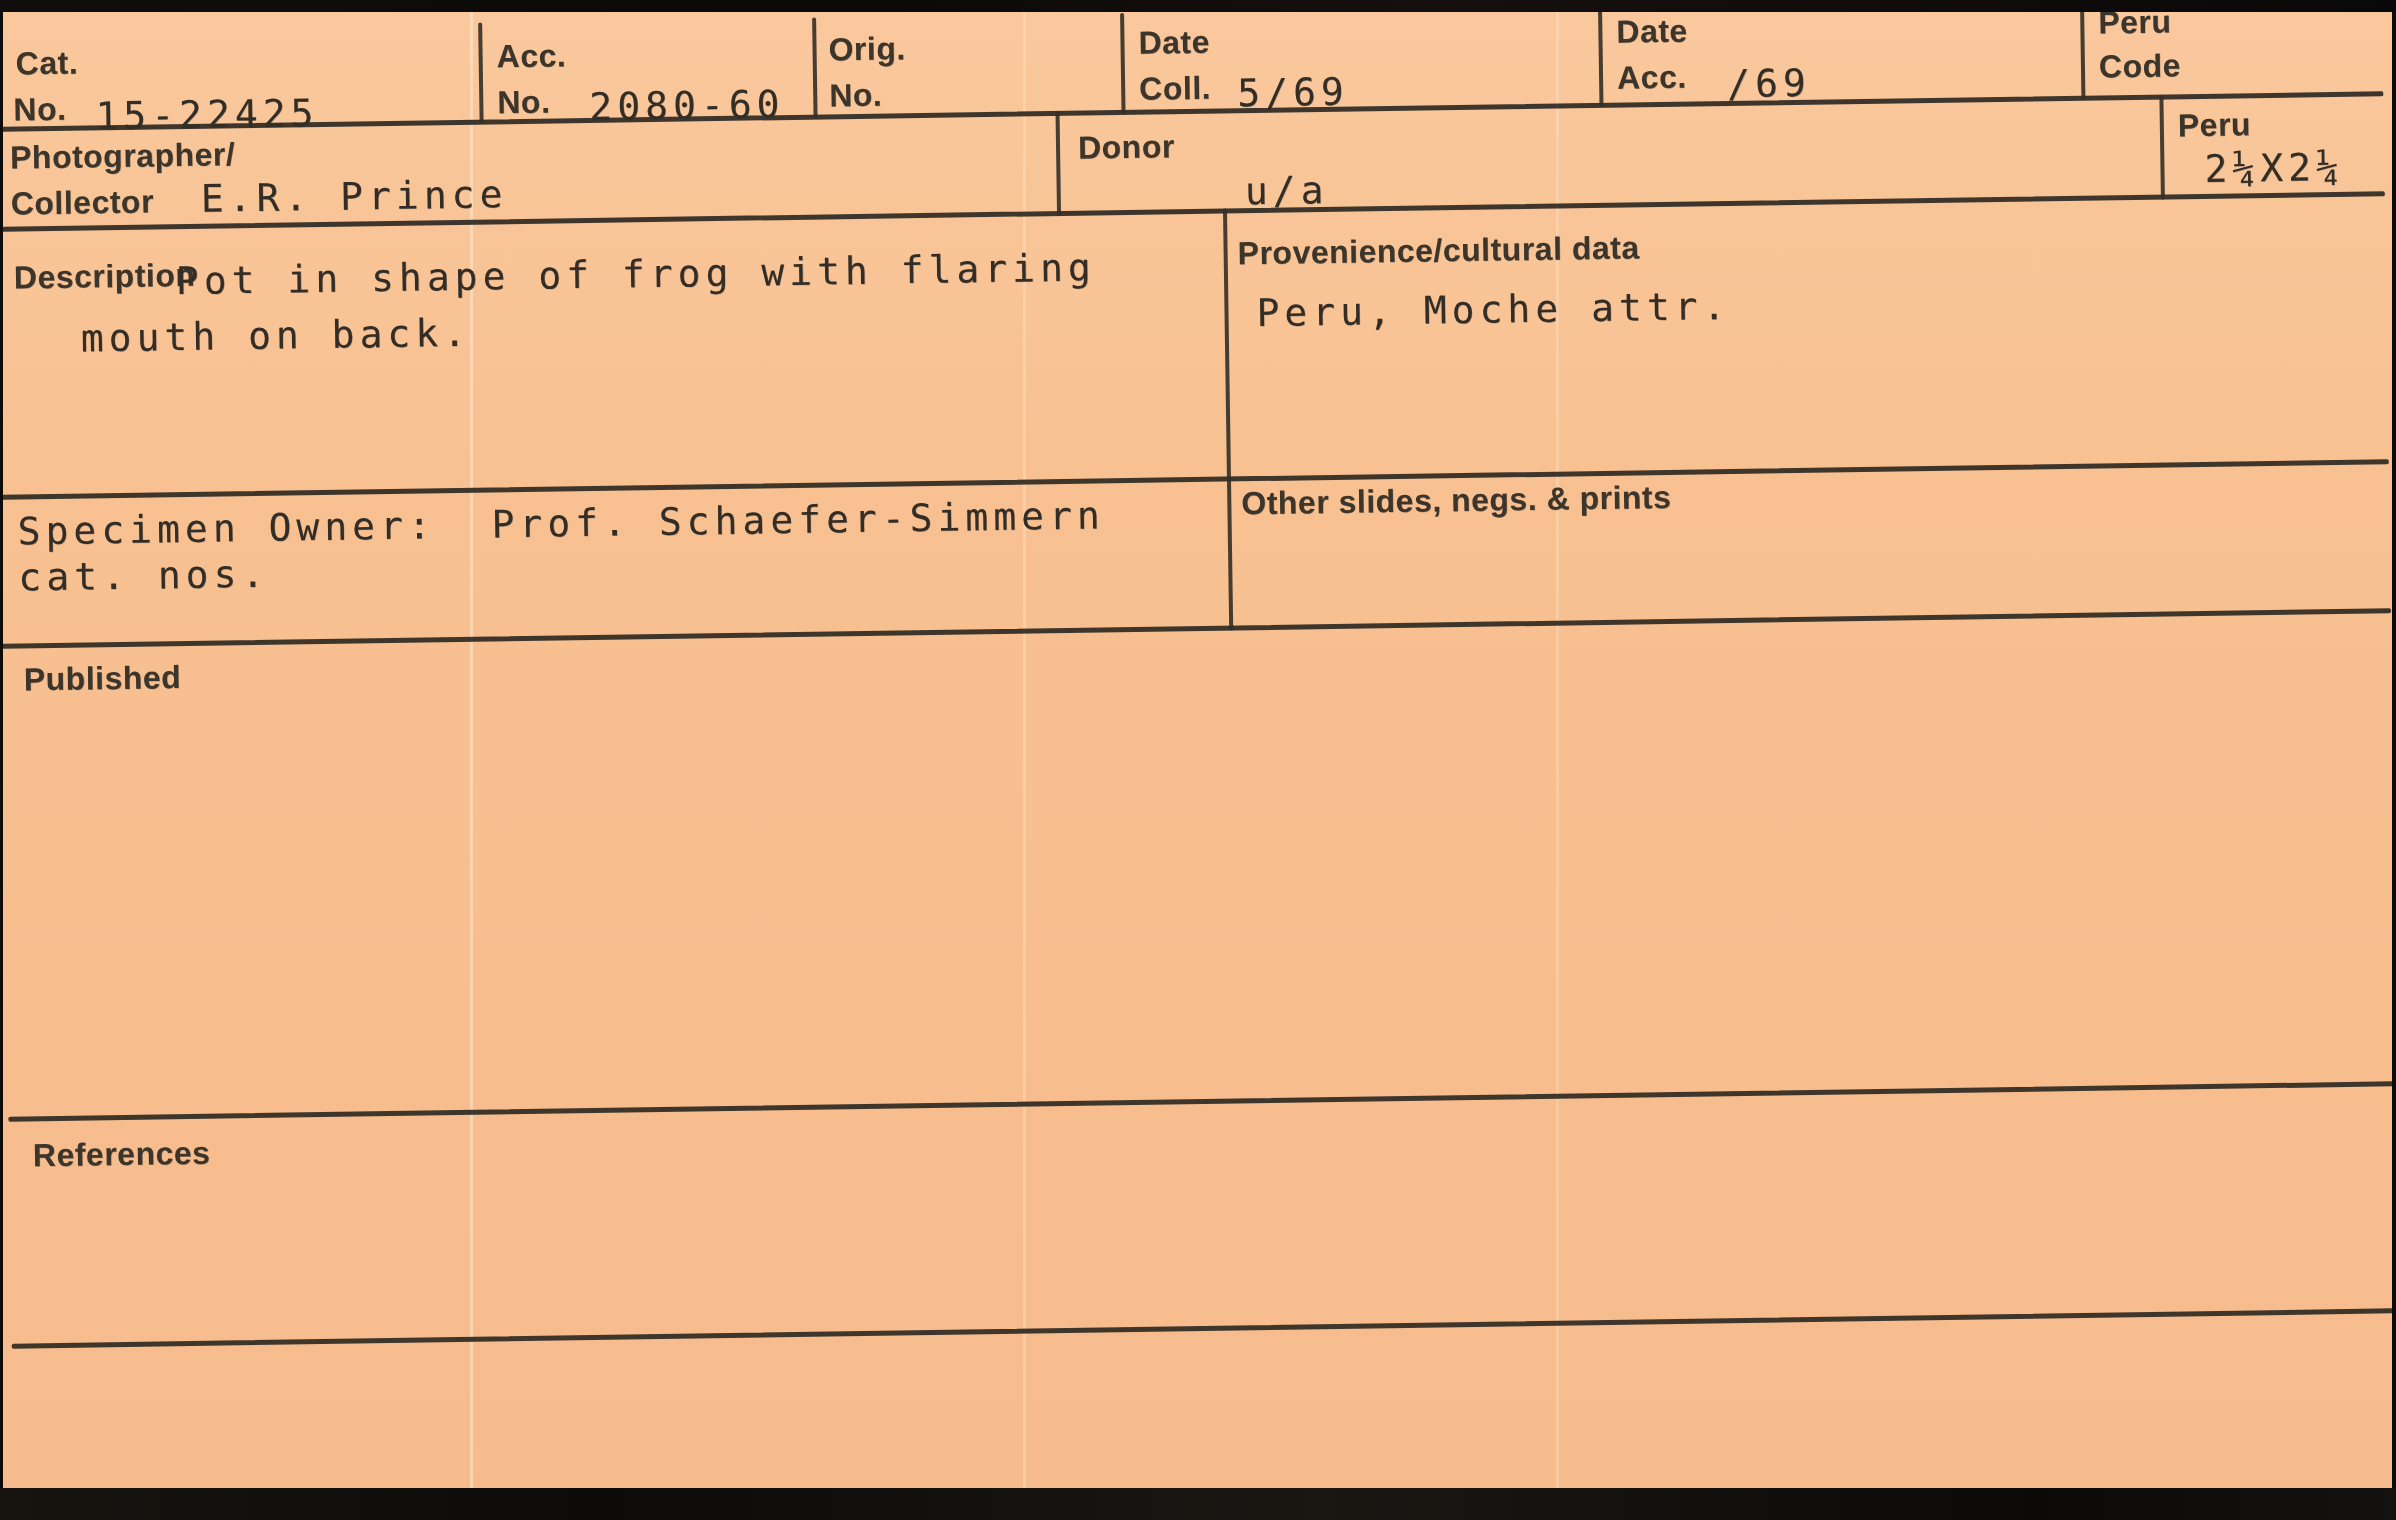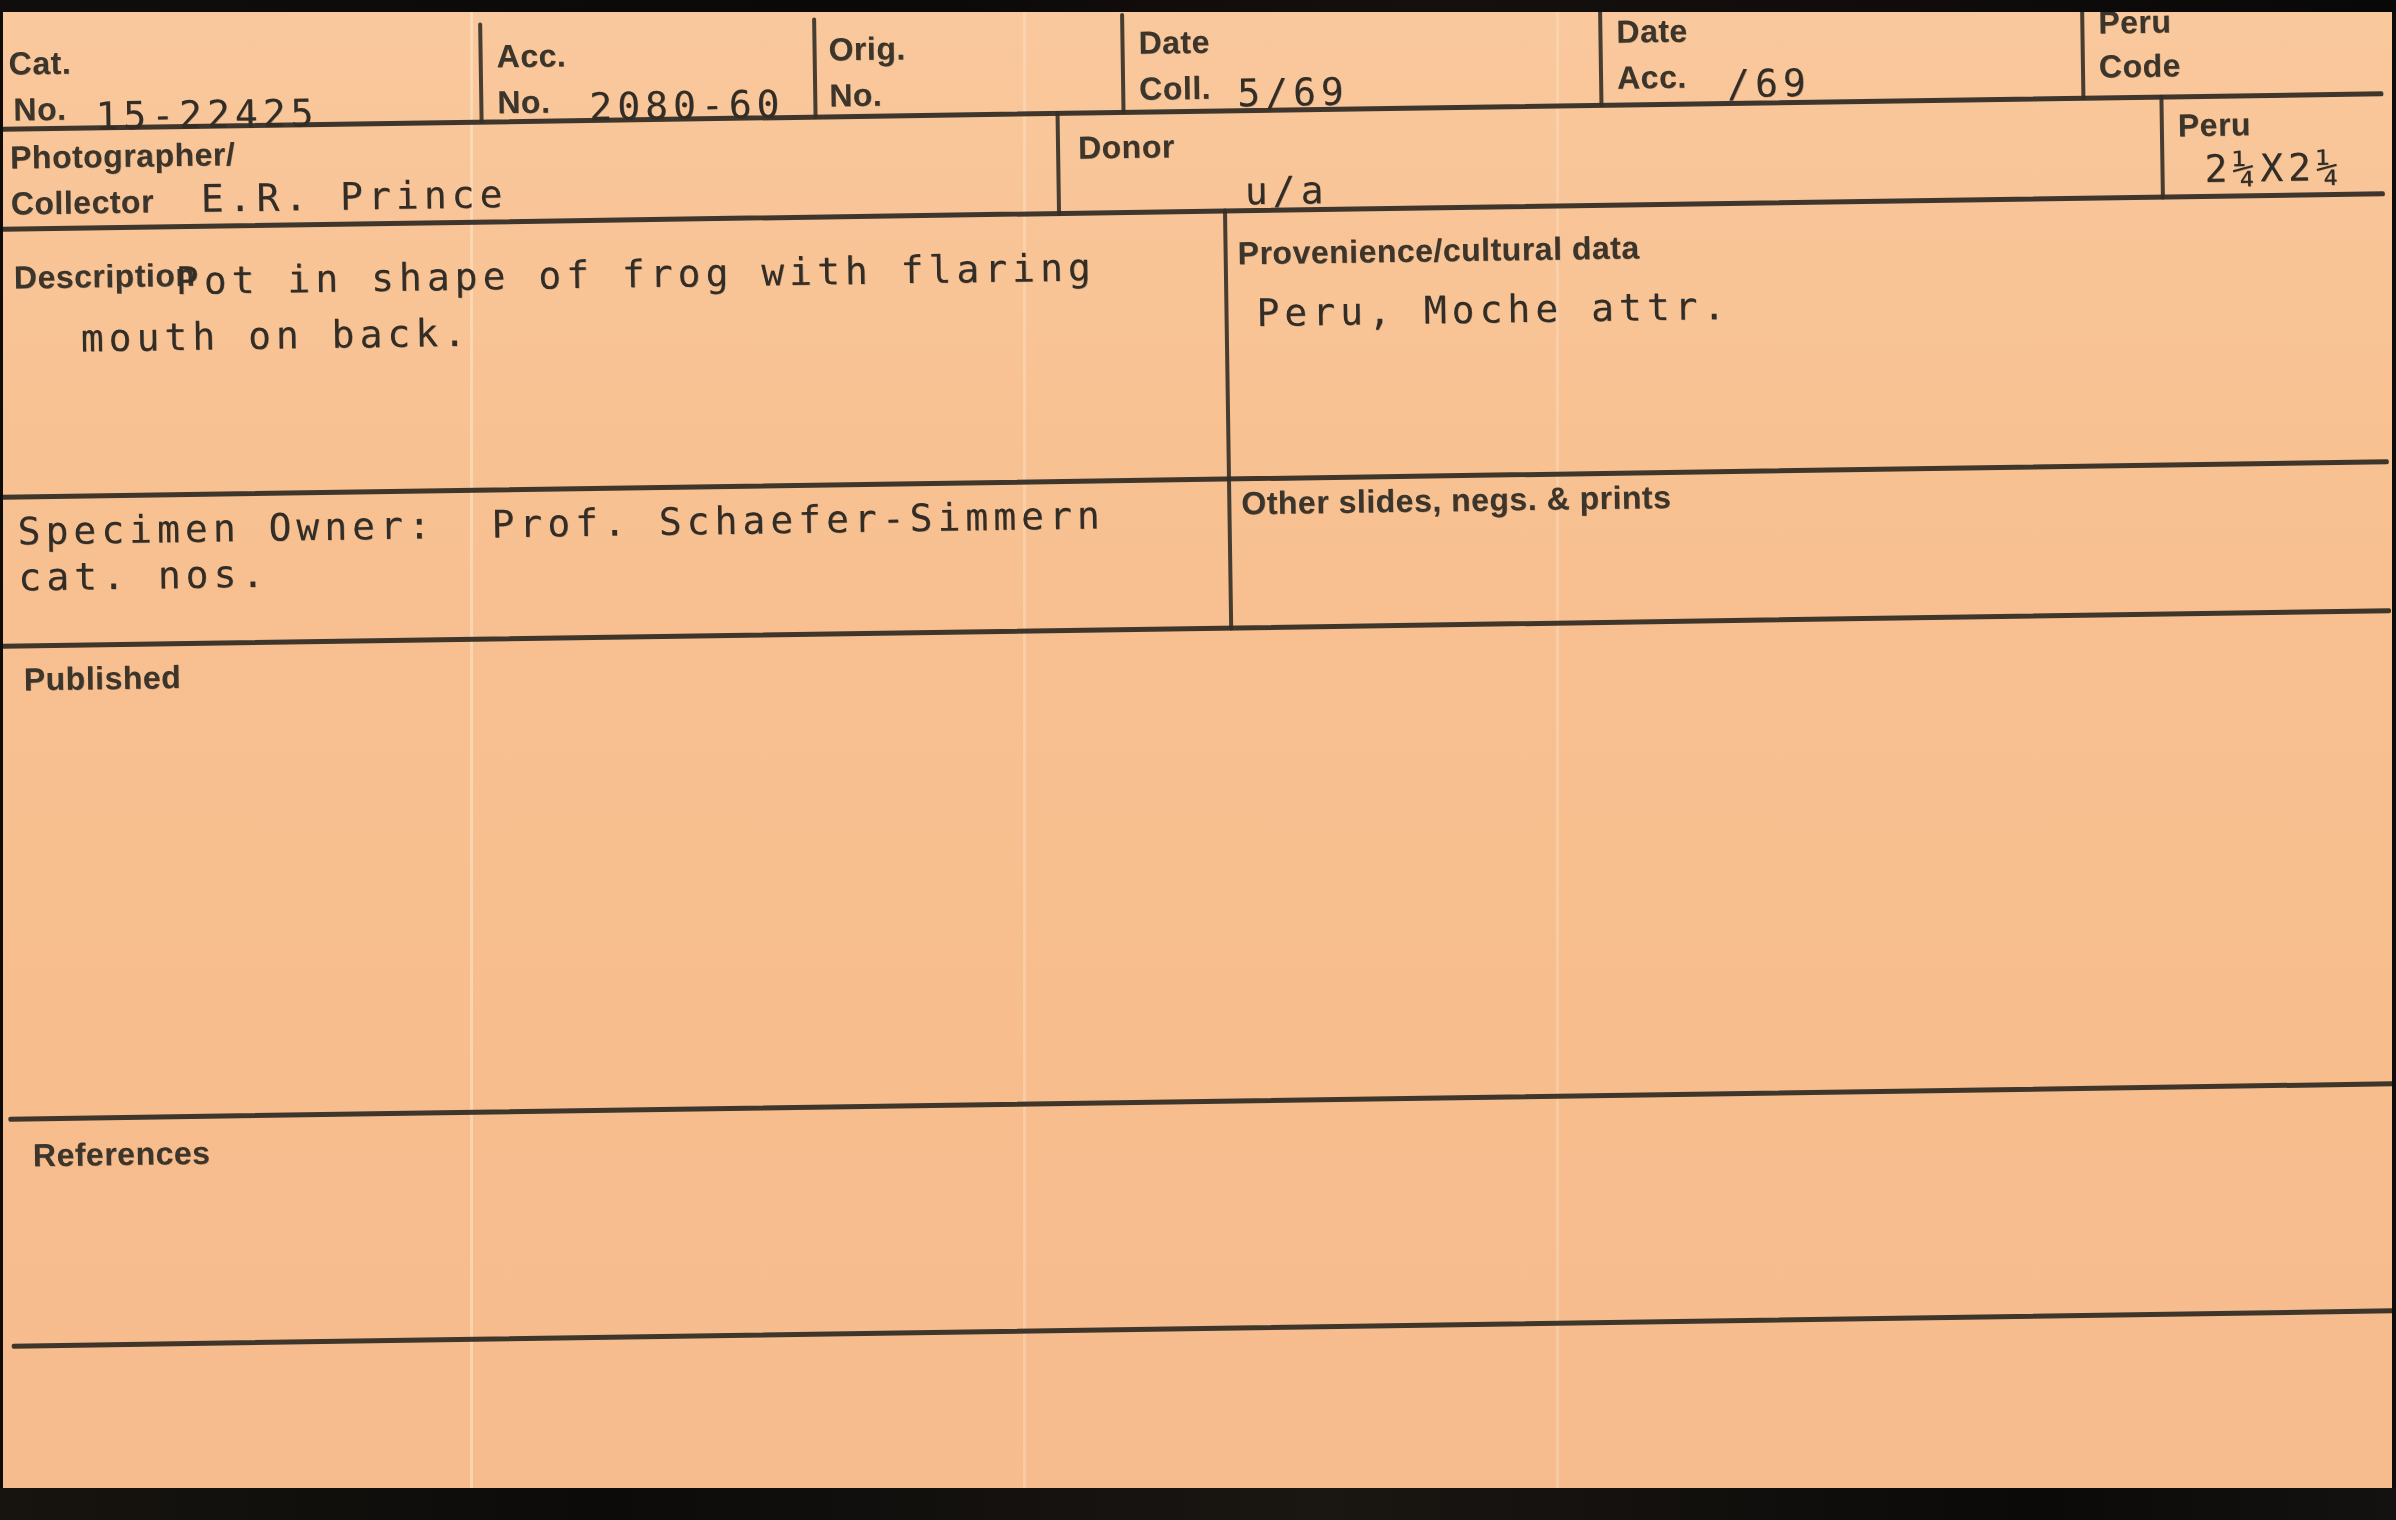--- a/index.html
+++ b/index.html
@@ -49,21 +49,21 @@
 
         <div class="vline" style="left:486px;top:0;height:101px"></div>
         <div class="vline" style="left:820px;top:0;height:101px"></div>
         <div class="vline" style="left:1128px;top:0;height:101px"></div>
         <div class="vline" style="left:1606px;top:0;height:101px"></div>
         <div class="vline" style="left:2088px;top:0;height:101px"></div>
         <div class="vline" style="left:1062px;top:97px;height:105px"></div>
         <div class="vline" style="left:2166px;top:97px;height:105px"></div>
         <div class="vline" style="left:1228px;top:197px;height:422px"></div>
 
-        <span class="lbl" style="left:16px;top:16px">Cat.</span>
+        <span class="lbl" style="left:23px;top:16px">Cat.</span>
         <span class="lbl" style="left:20px;top:62px">No.</span>
         <span class="typed" style="left:102px;top:66px">15-22425</span>
 
         <span class="lbl" style="left:504px;top:16px">Acc.</span>
         <span class="lbl" style="left:504px;top:62px">No.</span>
         <span class="typed" style="left:596px;top:64px">2080-60</span>
 
         <span class="lbl" style="left:836px;top:14px">Orig.</span>
         <span class="lbl" style="left:836px;top:60px">No.</span>
 

